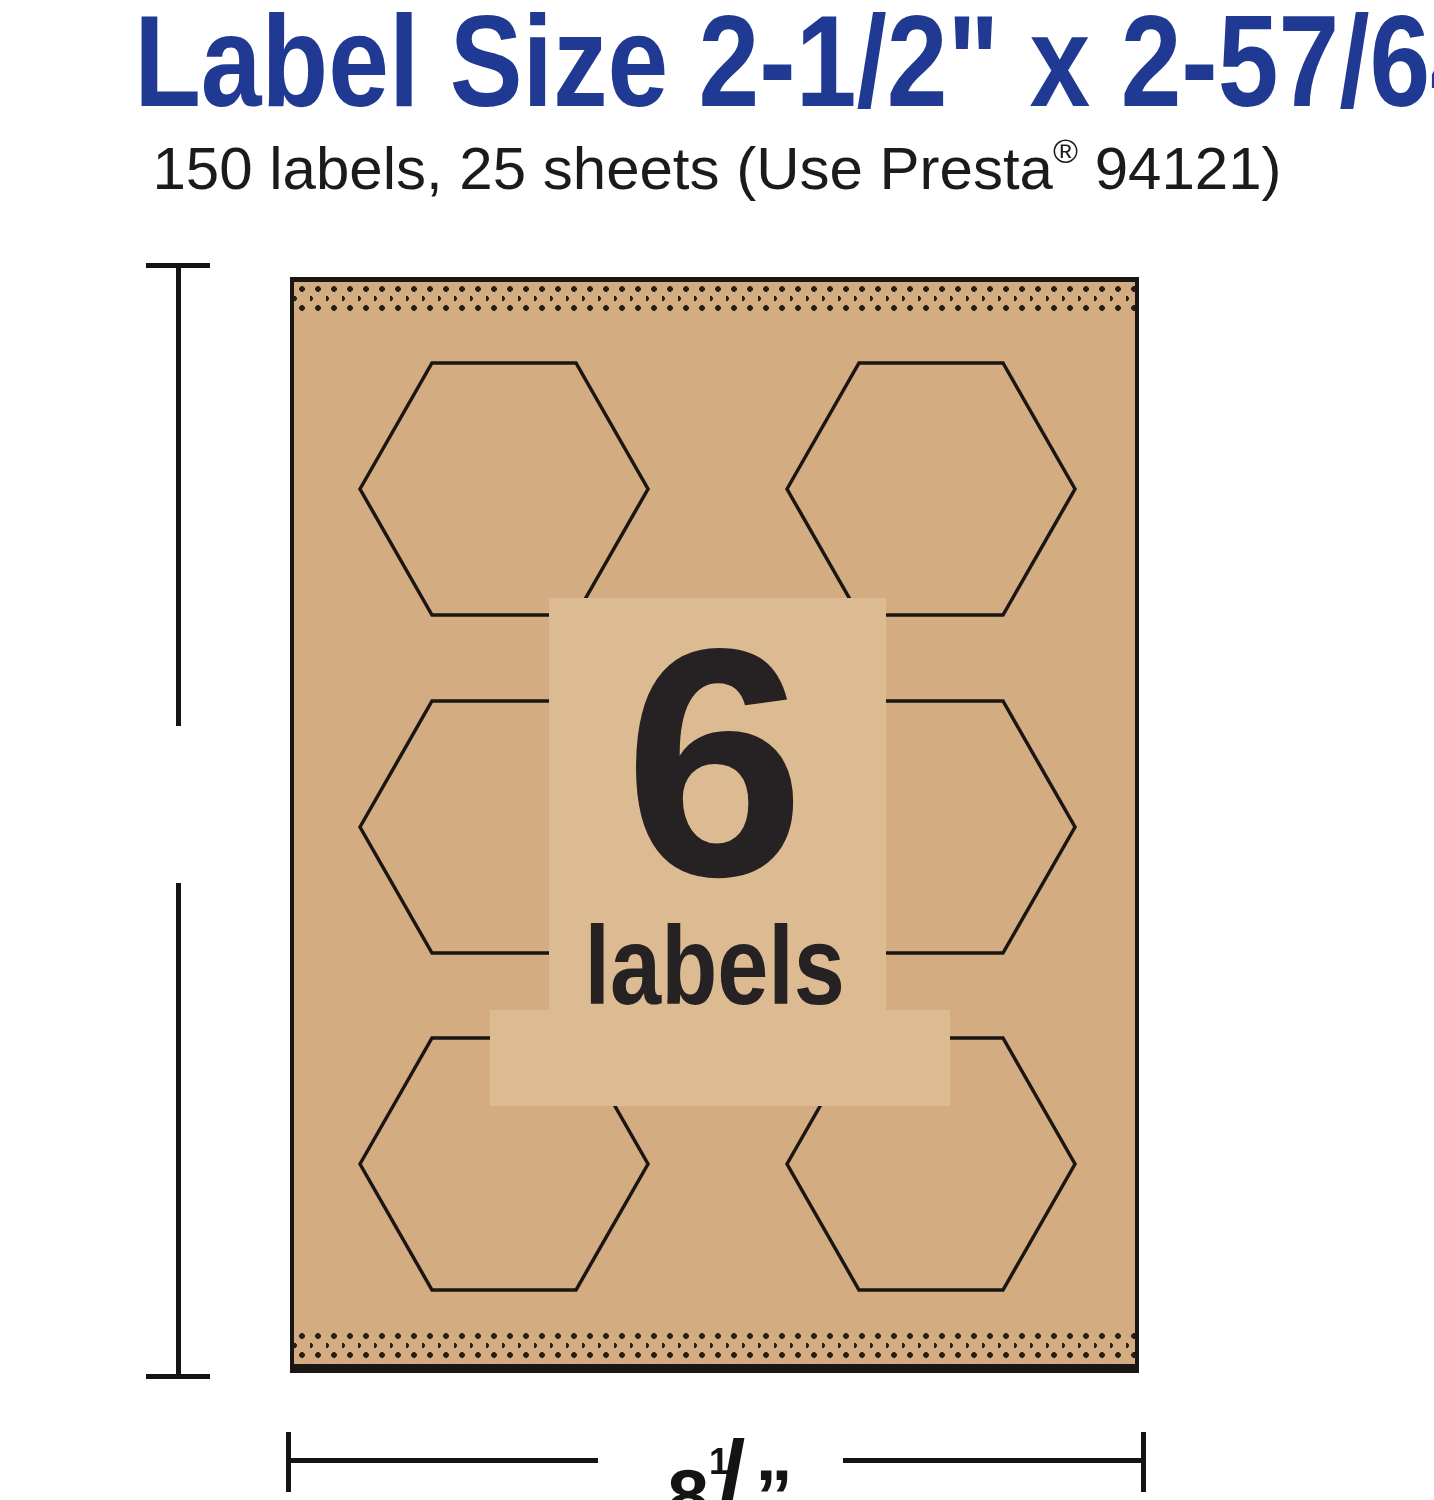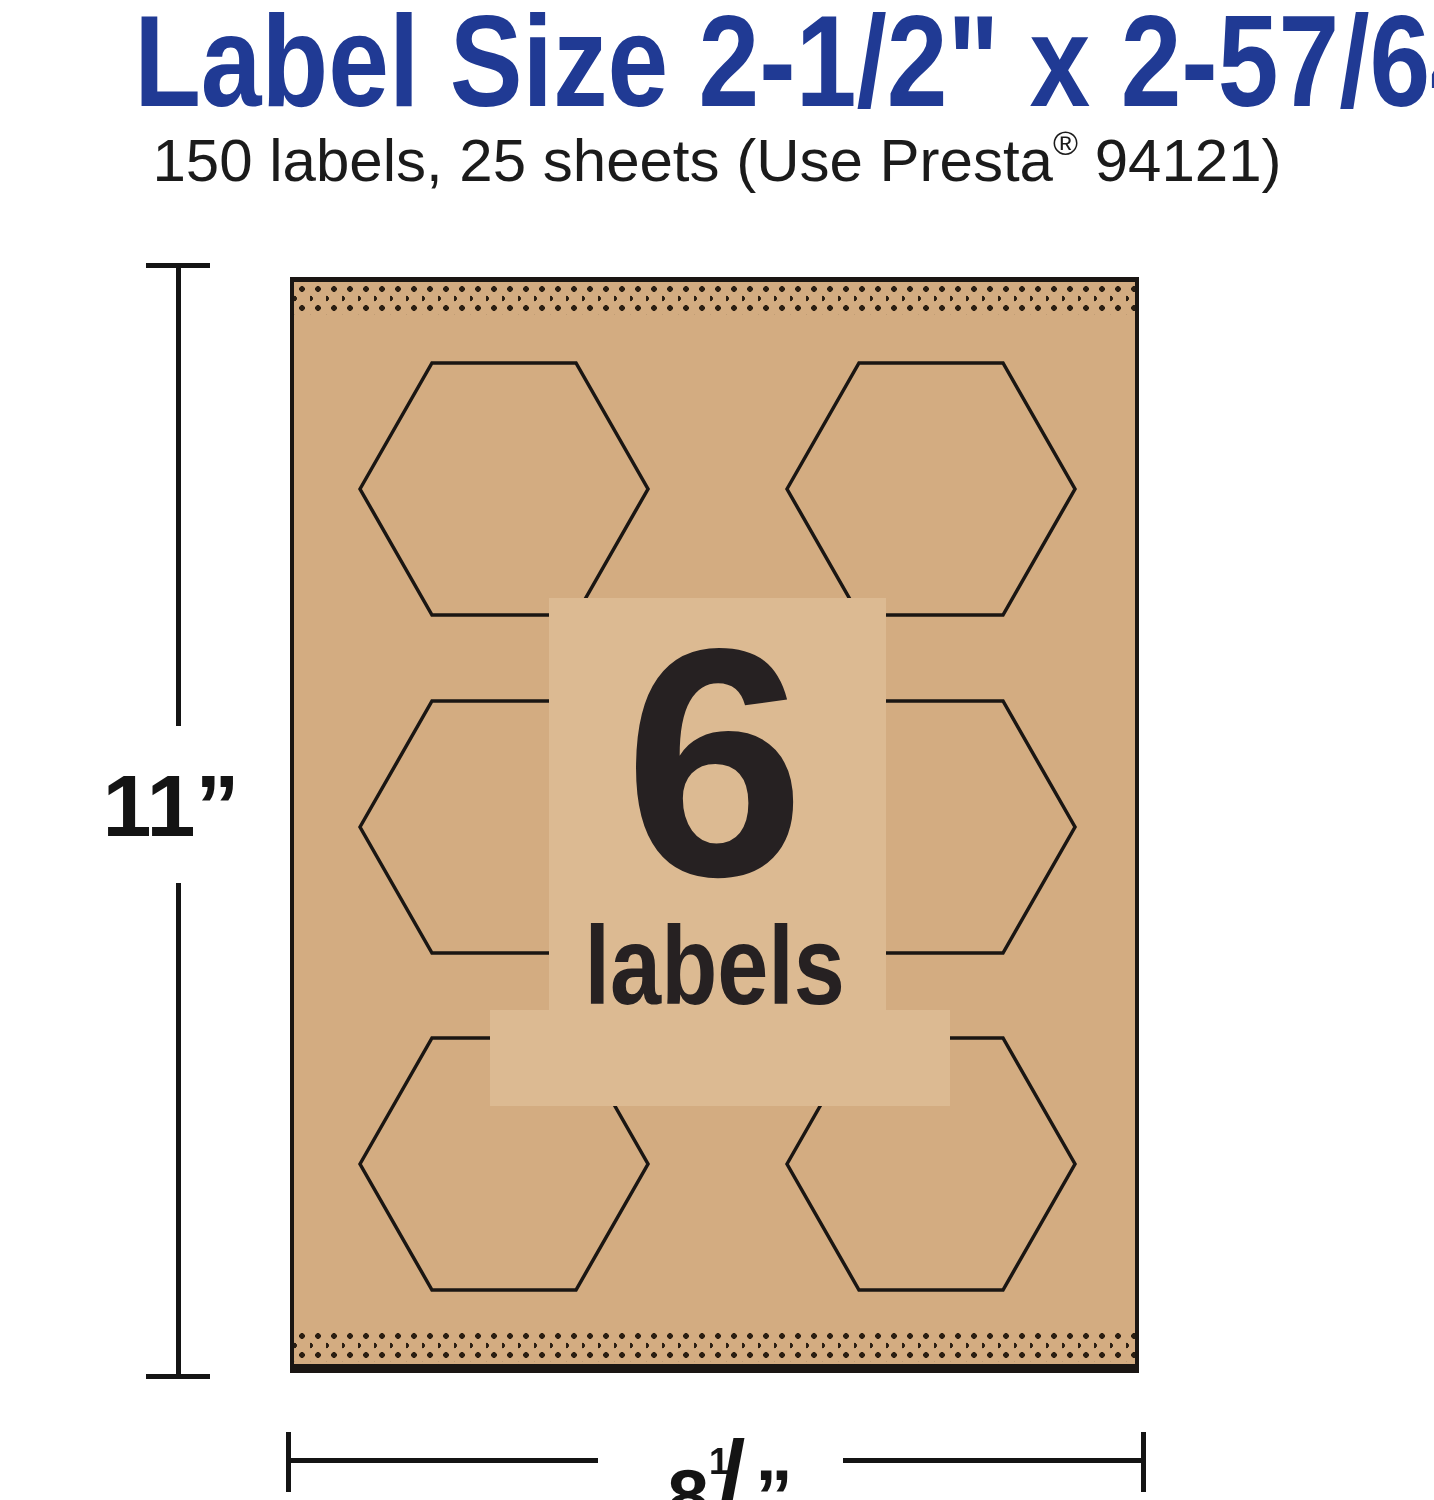--- a/index.html
+++ b/index.html
@@ -7,21 +7,21 @@
     --ink:#262122; --line:#1a1613;
   }
   html,body{margin:0;padding:0;background:#ffffff;}
   body{width:1434px;height:1500px;position:relative;overflow:hidden;
        font-family:"Liberation Sans","DejaVu Sans",sans-serif;}
   .page{position:absolute;inset:0;}
 
   
   .title{position:absolute;top:-4px;left:0;width:100%;text-align:center;
          font-weight:bold;font-size:130px;line-height:1;color:var(--blue);}
-  .subtitle{position:absolute;top:126px;left:0;width:100%;text-align:center;
+  .subtitle{position:absolute;top:134px;left:0;width:100%;text-align:center;
             font-size:60px;line-height:1;color:#1b1b1b;}
   .squeeze{display:inline-block;white-space:nowrap;}
   .sq-title{transform:scaleX(0.84);}
   .reg{font-size:34px;vertical-align:26px;}
 
   
   .sheet{position:absolute;left:290px;top:277px;width:849px;height:1096px;
          background:var(--tan);border:4px solid var(--line);
          border-top-width:5px;border-bottom-width:9px;box-sizing:border-box;}
   .sheet-inner{position:absolute;inset:0;}
@@ -71,21 +71,20 @@
 
   <div class="title">
     <span class="squeeze sq-title">Label Size 2-1/2" x 2-57/64"</span>
   </div>
   <div class="subtitle">
     <span class="squeeze"><span>150 labels, 25 sheets (Use Presta</span><span class="reg">®</span><span> 94121)</span></span>
   </div>
 
   <div class="dim dimv-cap-top"></div>
   <div class="dim dimv-seg1"></div>
-  <div class="dim-label-v">11”</div>
   <div class="dim dimv-seg2"></div>
   <div class="dim dimv-cap-bot"></div>
 
   <div class="sheet">
     <div class="sheet-inner">
       <div class="perf perf-top"></div>
       <div class="perf perf-bottom"></div>
       <svg class="hex-svg" id="hex-svg" viewBox="0 0 845 1082">
           <polygon points="66,207 138,81 282,81 354,207 282,333 138,333" fill="none" stroke="#1a1613" stroke-width="3.5"></polygon>
           <polygon points="493,207 565,81 709,81 781,207 709,333 565,333" fill="none" stroke="#1a1613" stroke-width="3.5"></polygon>

